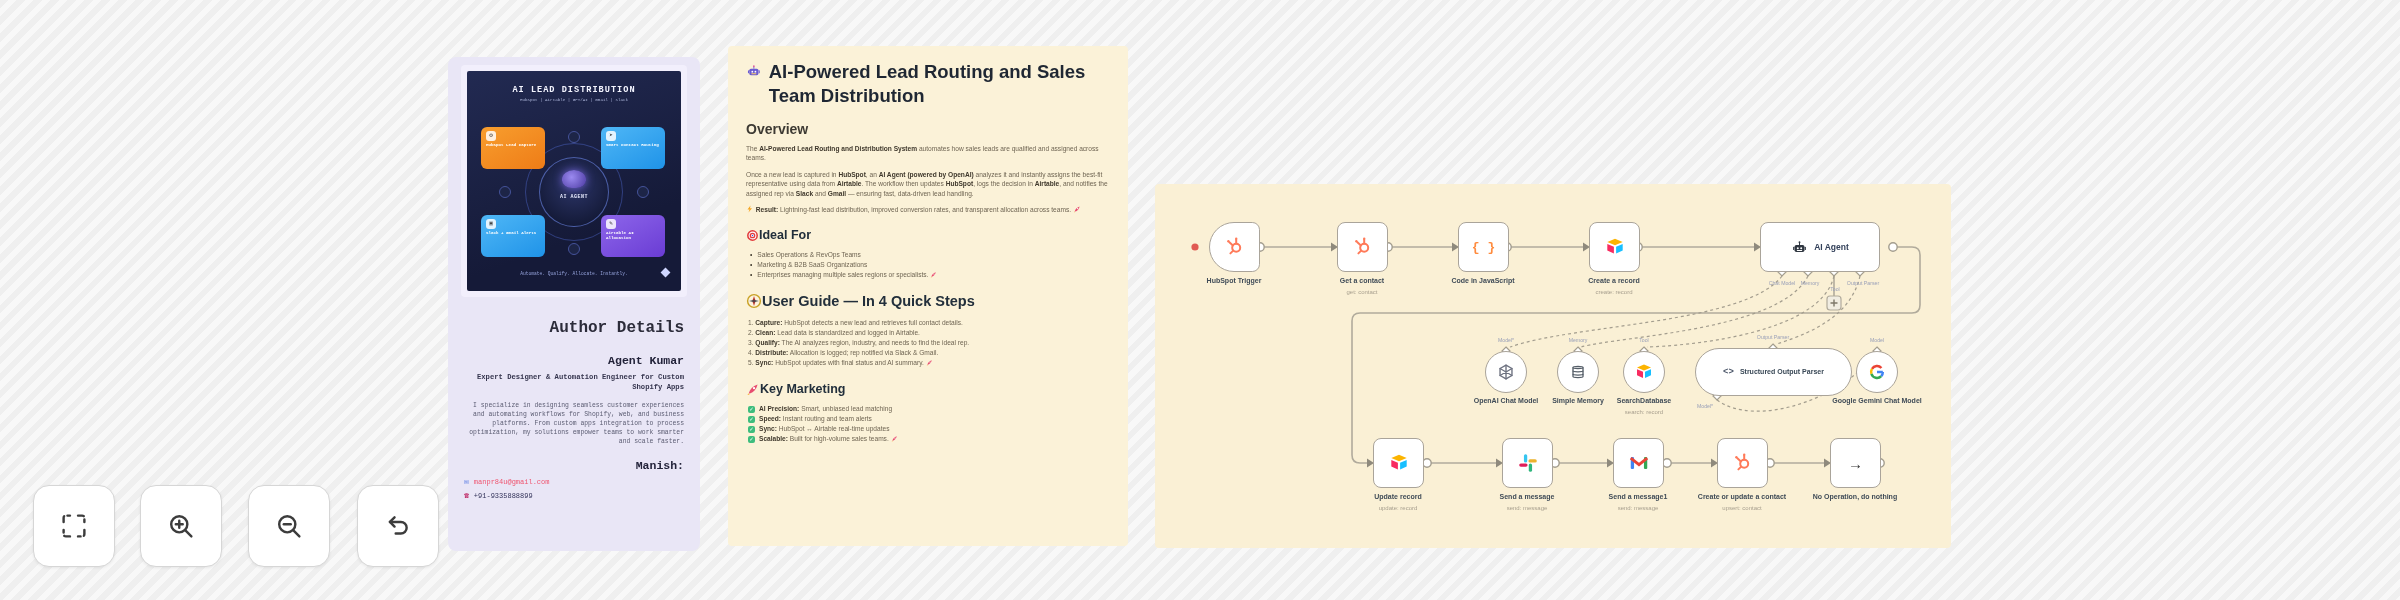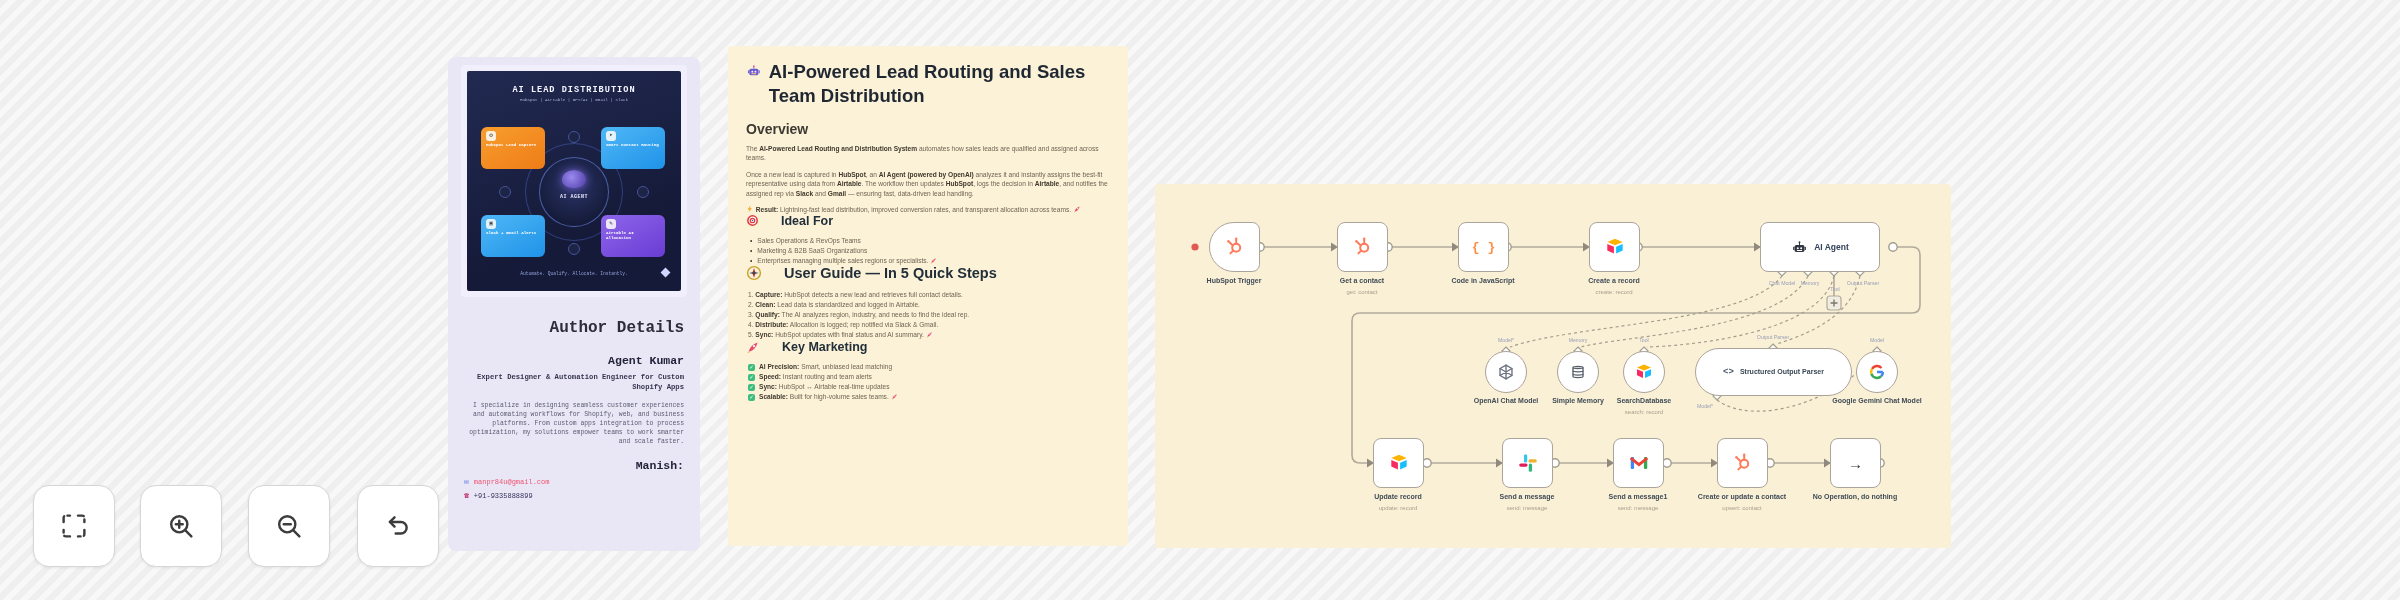--- a/index.html
+++ b/index.html
@@ -41,21 +41,21 @@
   .phone-ic{color:#c2356f;font-size:8px;}
 
   
   .doc{left:728px;top:46px;width:400px;height:500px;background:#fbf2d8;border-radius:4px;padding:14px 18px;box-sizing:border-box;color:#6f6553;}
   .doc-title{display:flex;gap:7px;align-items:flex-start;}
   .doc-title h1{font-size:18.5px;line-height:24px;color:#1f2733;margin:0;font-weight:700;}
   .h-ov{font-size:14px;font-weight:700;color:#3d3a33;margin-top:13px;}
   .doc p{font-size:6.6px;line-height:9.4px;margin:7px 0 0 0;}
   .doc .b{font-weight:700;color:#3f382c;}
   .result-line{margin-top:10px;font-size:6.6px;line-height:9.4px;display:block;}
-  .h2row{display:flex;align-items:flex-start;gap:22px;}
+  .h2row{display:flex;align-items:flex-end;gap:0;margin-top:14px;}
   .h2row .h2t{font-size:12.5px;font-weight:700;color:#222f3b;}
   .h2row.guide .h2t{font-size:14.5px;}
   ul.ideal{margin:8px 0 0 4px;padding:0;list-style:none;}
   ul.ideal li{font-size:6.6px;line-height:9.6px;}
   ul.ideal li:before{content:"•";margin-right:5px;color:#3f382c;}
   ol.steps{margin:9px 0 0 2px;padding:0;list-style:none;}
   ol.steps li{font-size:6.6px;line-height:10px;}
   ul.benefits{margin:8px 0 0 2px;padding:0;list-style:none;}
   ul.benefits li{font-size:6.6px;line-height:10px;display:flex;align-items:center;gap:4px;}
   .check{display:inline-block;width:7px;height:7px;background:#3dbd7d;border-radius:2px;color:#fff;font-size:5.5px;line-height:7px;text-align:center;flex:0 0 auto;}
@@ -256,21 +256,21 @@
     <li>Sales Operations &amp; RevOps Teams</li>
     <li>Marketing &amp; B2B SaaS Organizations</li>
     <li><span>Enterprises managing multiple sales regions or specialists.</span> <svg class="mini-ic" width="7" height="7">
           <use href="#i-rocket"></use>
         </svg></li>
   </ul>
   <div class="h2row guide">
     <svg width="16" height="16">
         <use href="#i-compass"></use>
       </svg>
-    <span class="h2t">User Guide — In 5 Quick Steps</span>
+    <span class="h2t">User Guide — In 4 Quick Steps</span>
   </div>
   <ol class="steps">
     <li><span>1. </span><span class="b">Capture:</span><span> HubSpot detects a new lead and retrieves full contact details.</span></li>
     <li><span>2. </span><span class="b">Clean:</span><span> Lead data is standardized and logged in Airtable.</span></li>
     <li><span>3. </span><span class="b">Qualify:</span><span> The AI analyzes region, industry, and needs to find the ideal rep.</span></li>
     <li><span>4. </span><span class="b">Distribute:</span><span> Allocation is logged; rep notified via Slack &amp; Gmail.</span></li>
     <li><span>5. </span><span class="b">Sync:</span><span> HubSpot updates with final status and AI summary.</span> <svg class="mini-ic" width="7" height="7">
           <use href="#i-rocket"></use>
         </svg></li>
   </ol>

